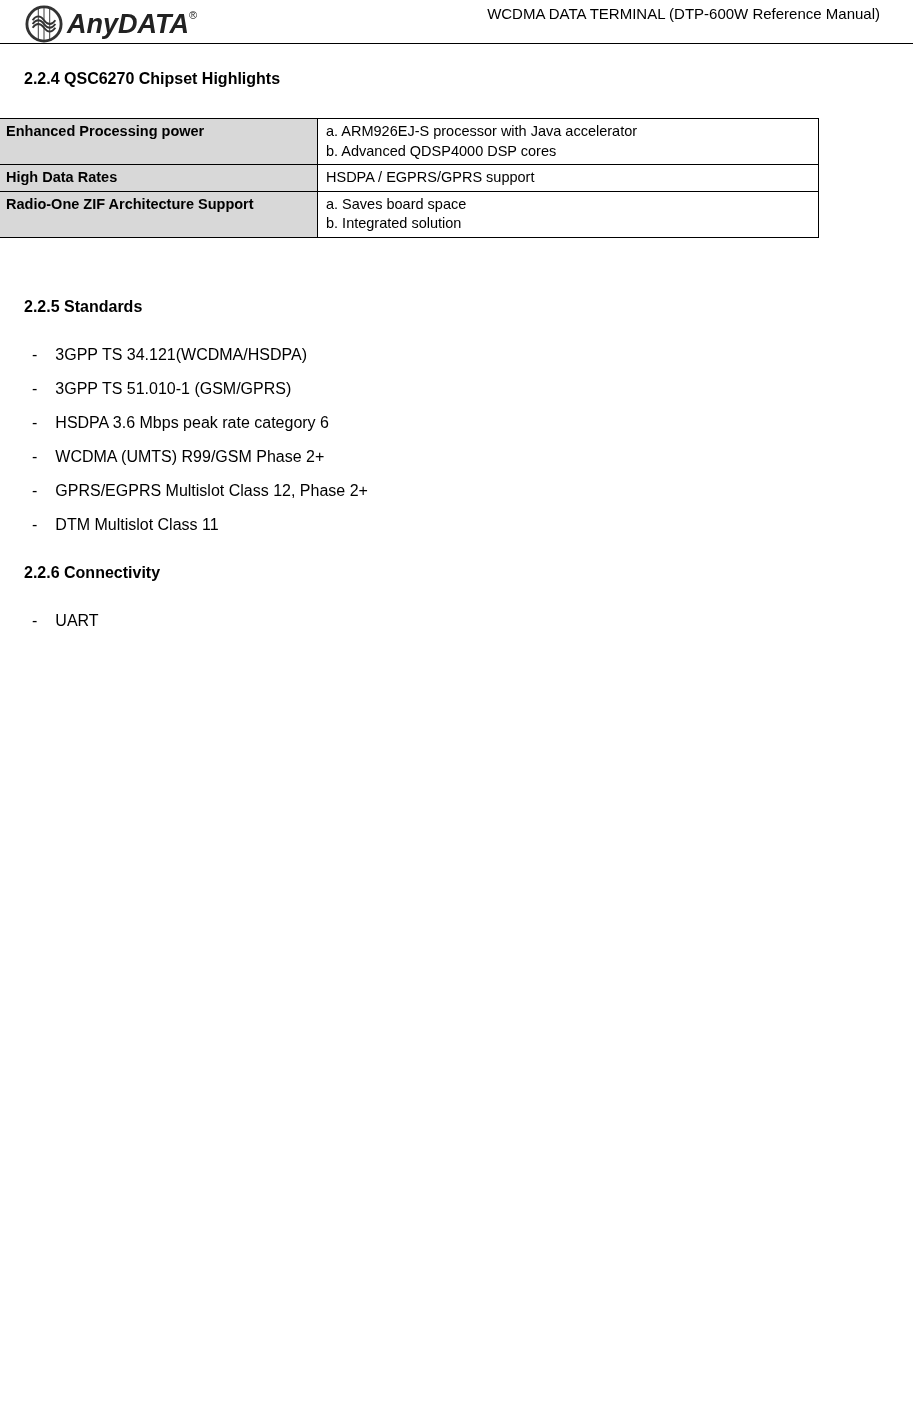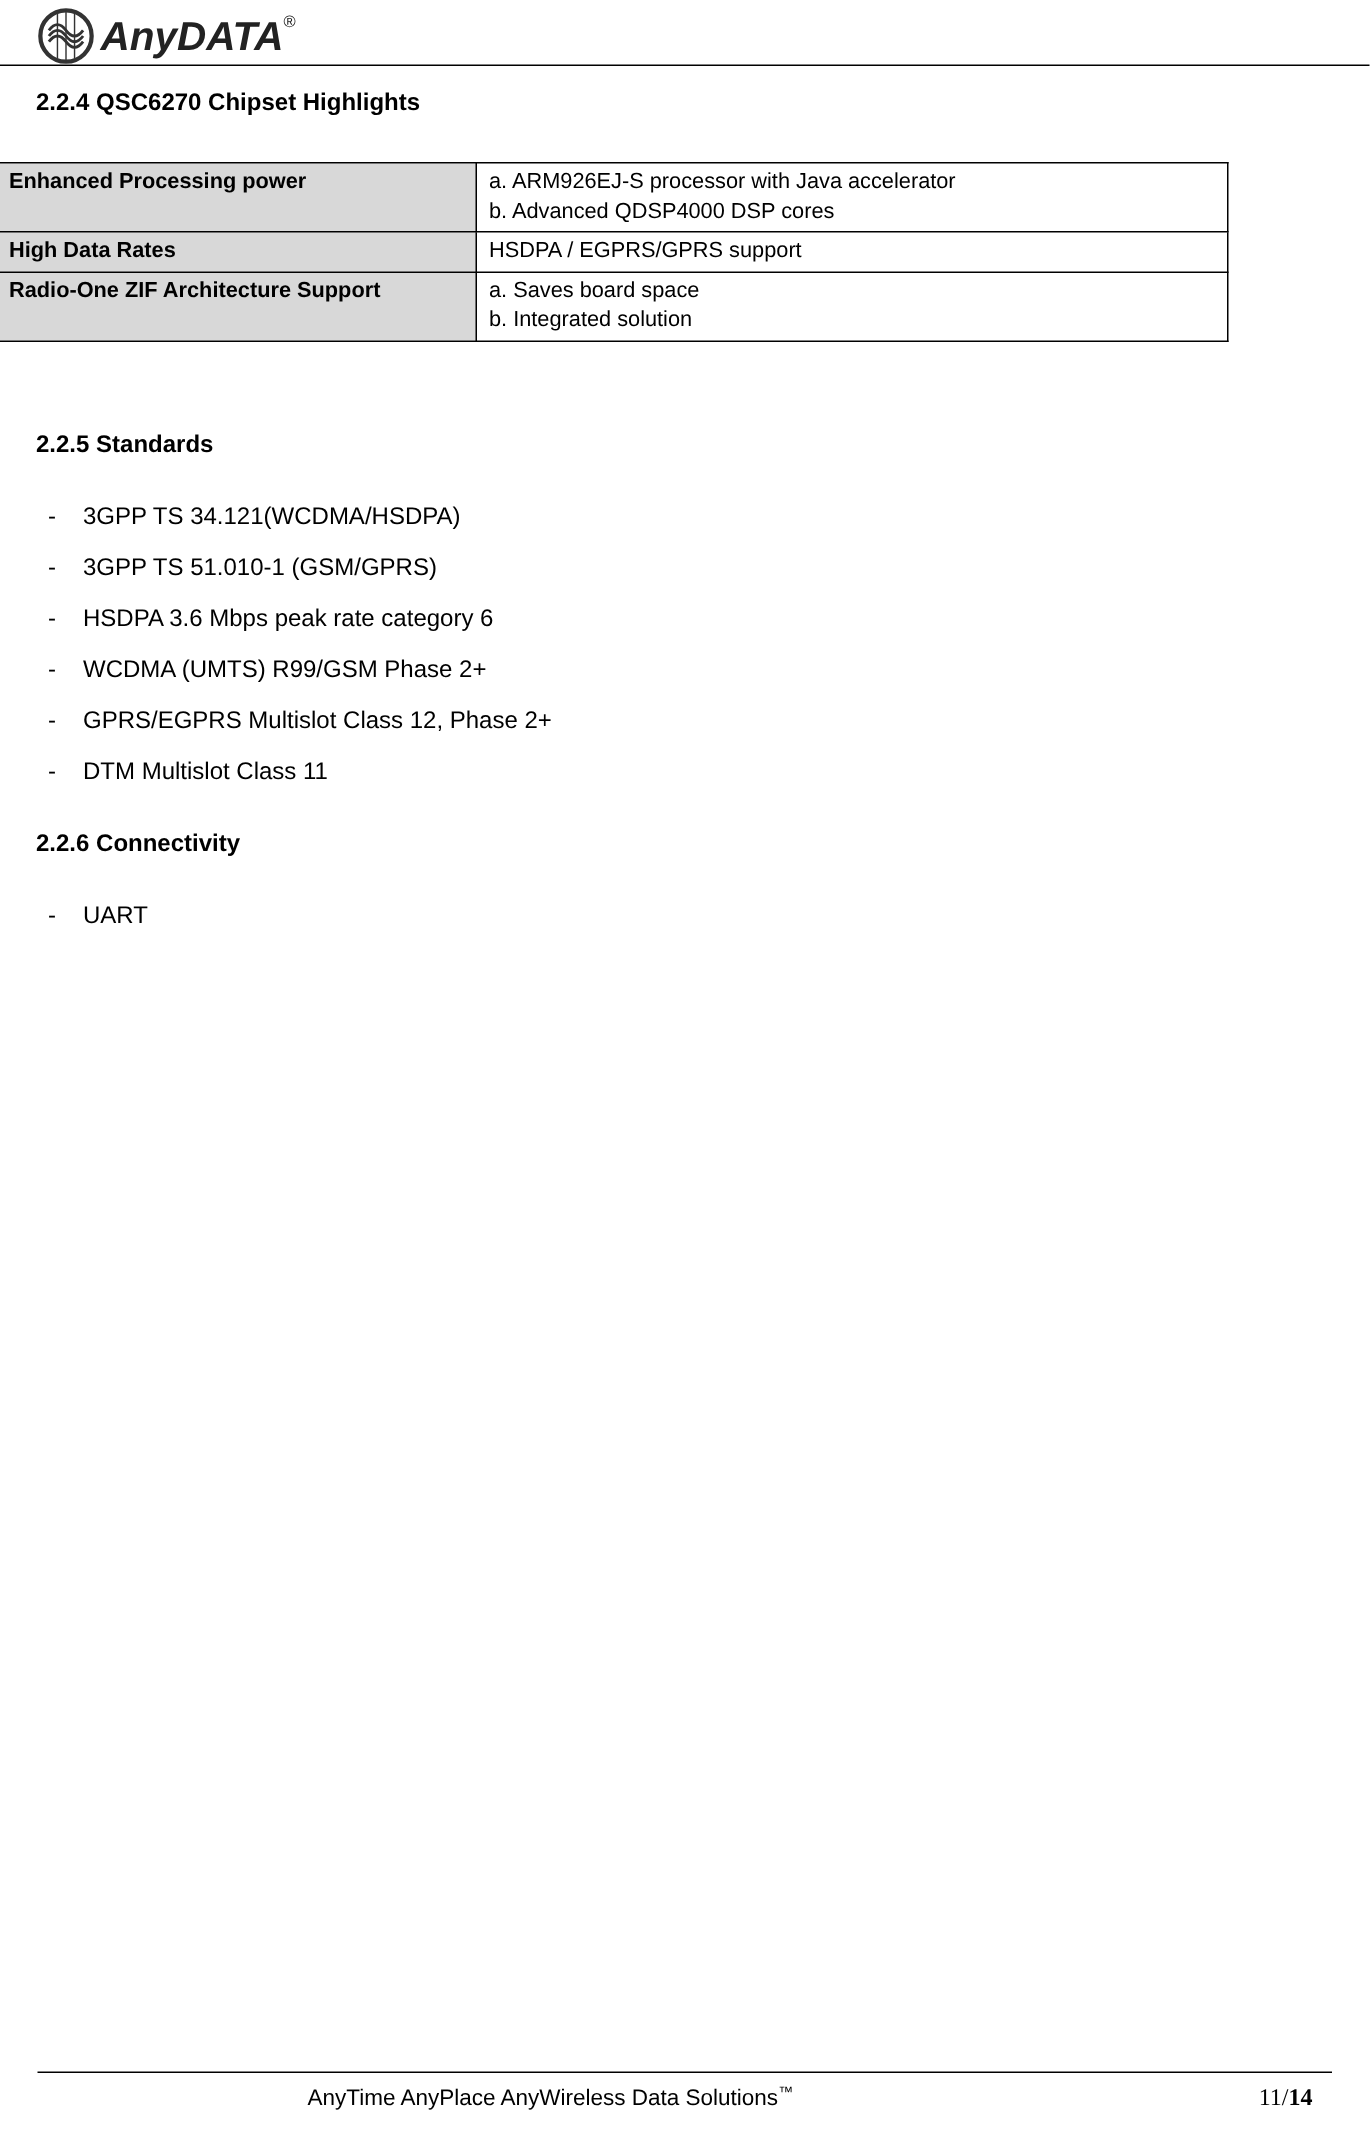--- a/index.html
+++ b/index.html
@@ -19,21 +19,21 @@
       width: 100%;
       height: 100%;
       position: relative;
     }
     .header {
       display: flex;
       align-items: flex-start;
       justify-content: space-between;
       padding: 5px 25px 0 25px;
       border-bottom: 1.5px solid #000;
-      margin-bottom: 16px;
+      margin-bottom: 26px;
     }
     .logo-wrapper {
       display: flex;
       align-items: center;
       gap: 2px;
     }
     .logo-icon {
       width: 38px;
       height: 38px;
     }
@@ -154,20 +154,21 @@
           <path d="M 8 20 Q 14 12, 20 20 T 32 20" fill="none" stroke="#333" stroke-width="2"></path>
           <path d="M 8 24 Q 14 16, 20 24 T 32 24" fill="none" stroke="#333" stroke-width="2"></path>
           <path d="M 8 16 Q 14 8, 20 16 T 32 16" fill="none" stroke="#333" stroke-width="2"></path>
           <line x1="14" y1="4" x2="14" y2="36" stroke="#333" stroke-width="1"></line>
           <line x1="20" y1="2" x2="20" y2="38" stroke="#333" stroke-width="1"></line>
           <line x1="26" y1="4" x2="26" y2="36" stroke="#333" stroke-width="1"></line>
         </svg>
       </span>
       <span class="logo-text"><span>AnyDATA</span><span class="logo-r">®</span></span>
     </div>
+    <div class="header-title">WCDMA DATA TERMINAL (DTP-600W Reference Manual)</div>
   </div>
 
   <div class="content">
     <div class="section-heading">2.2.4 QSC6270 Chipset Highlights</div>
 
     <table class="highlights-table">
       <tbody>
           <tr>
         <td class="label-cell">Enhanced Processing power</td>
         <td style="white-space: pre-line;">a. ARM926EJ-S processor with Java accelerator
@@ -196,20 +197,13 @@
       <li>DTM Multislot Class 11</li>
     </ul>
 
     <div class="section-heading-2" style="margin-top:30px;">2.2.6 Connectivity</div>
 
     <ul class="bullet-list">
       <li>UART</li>
     </ul>
   </div>
 
-  <div class="footer">
-    <div class="footer-line"></div>
-    <div class="footer-content">
-      <span class="footer-left"><span>AnyTime AnyPlace AnyWireless Data Solutions</span><span class="footer-tm">™</span></span>
-      <span class="footer-right"><span>11</span><span>/</span><span class="footer-right-bold">14</span></span>
-    </div>
-  </div>
 </div>
 
 </body></html>

